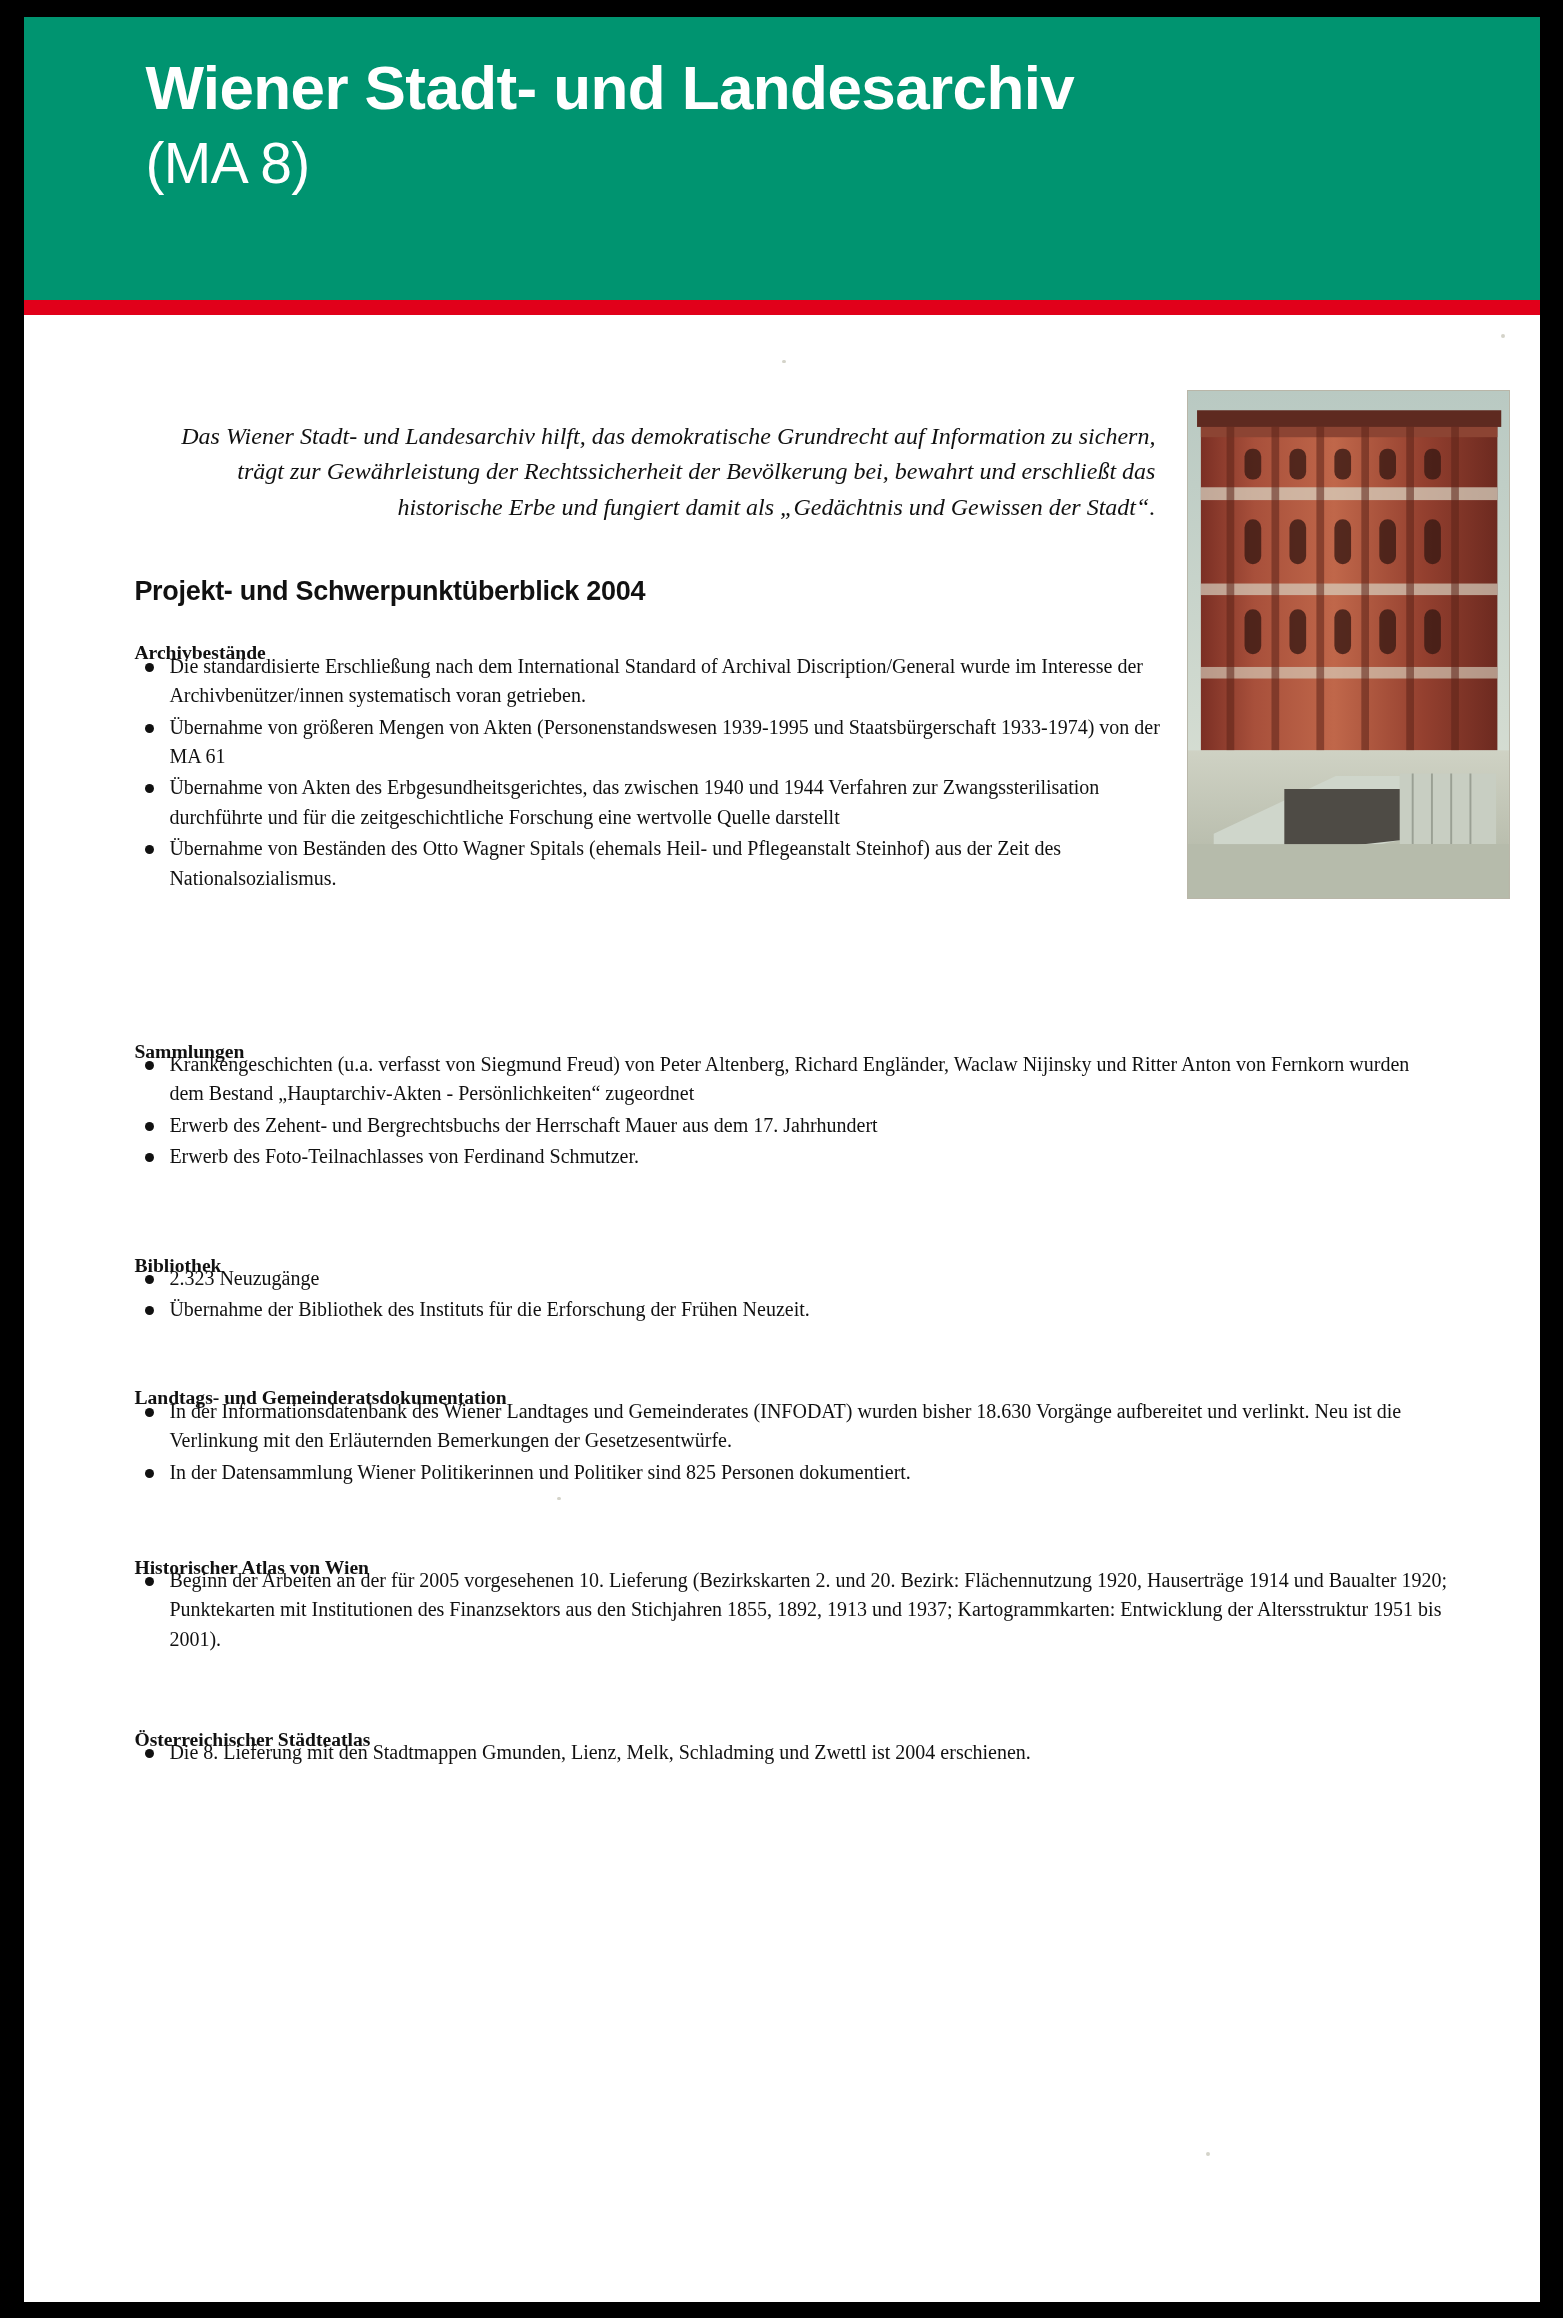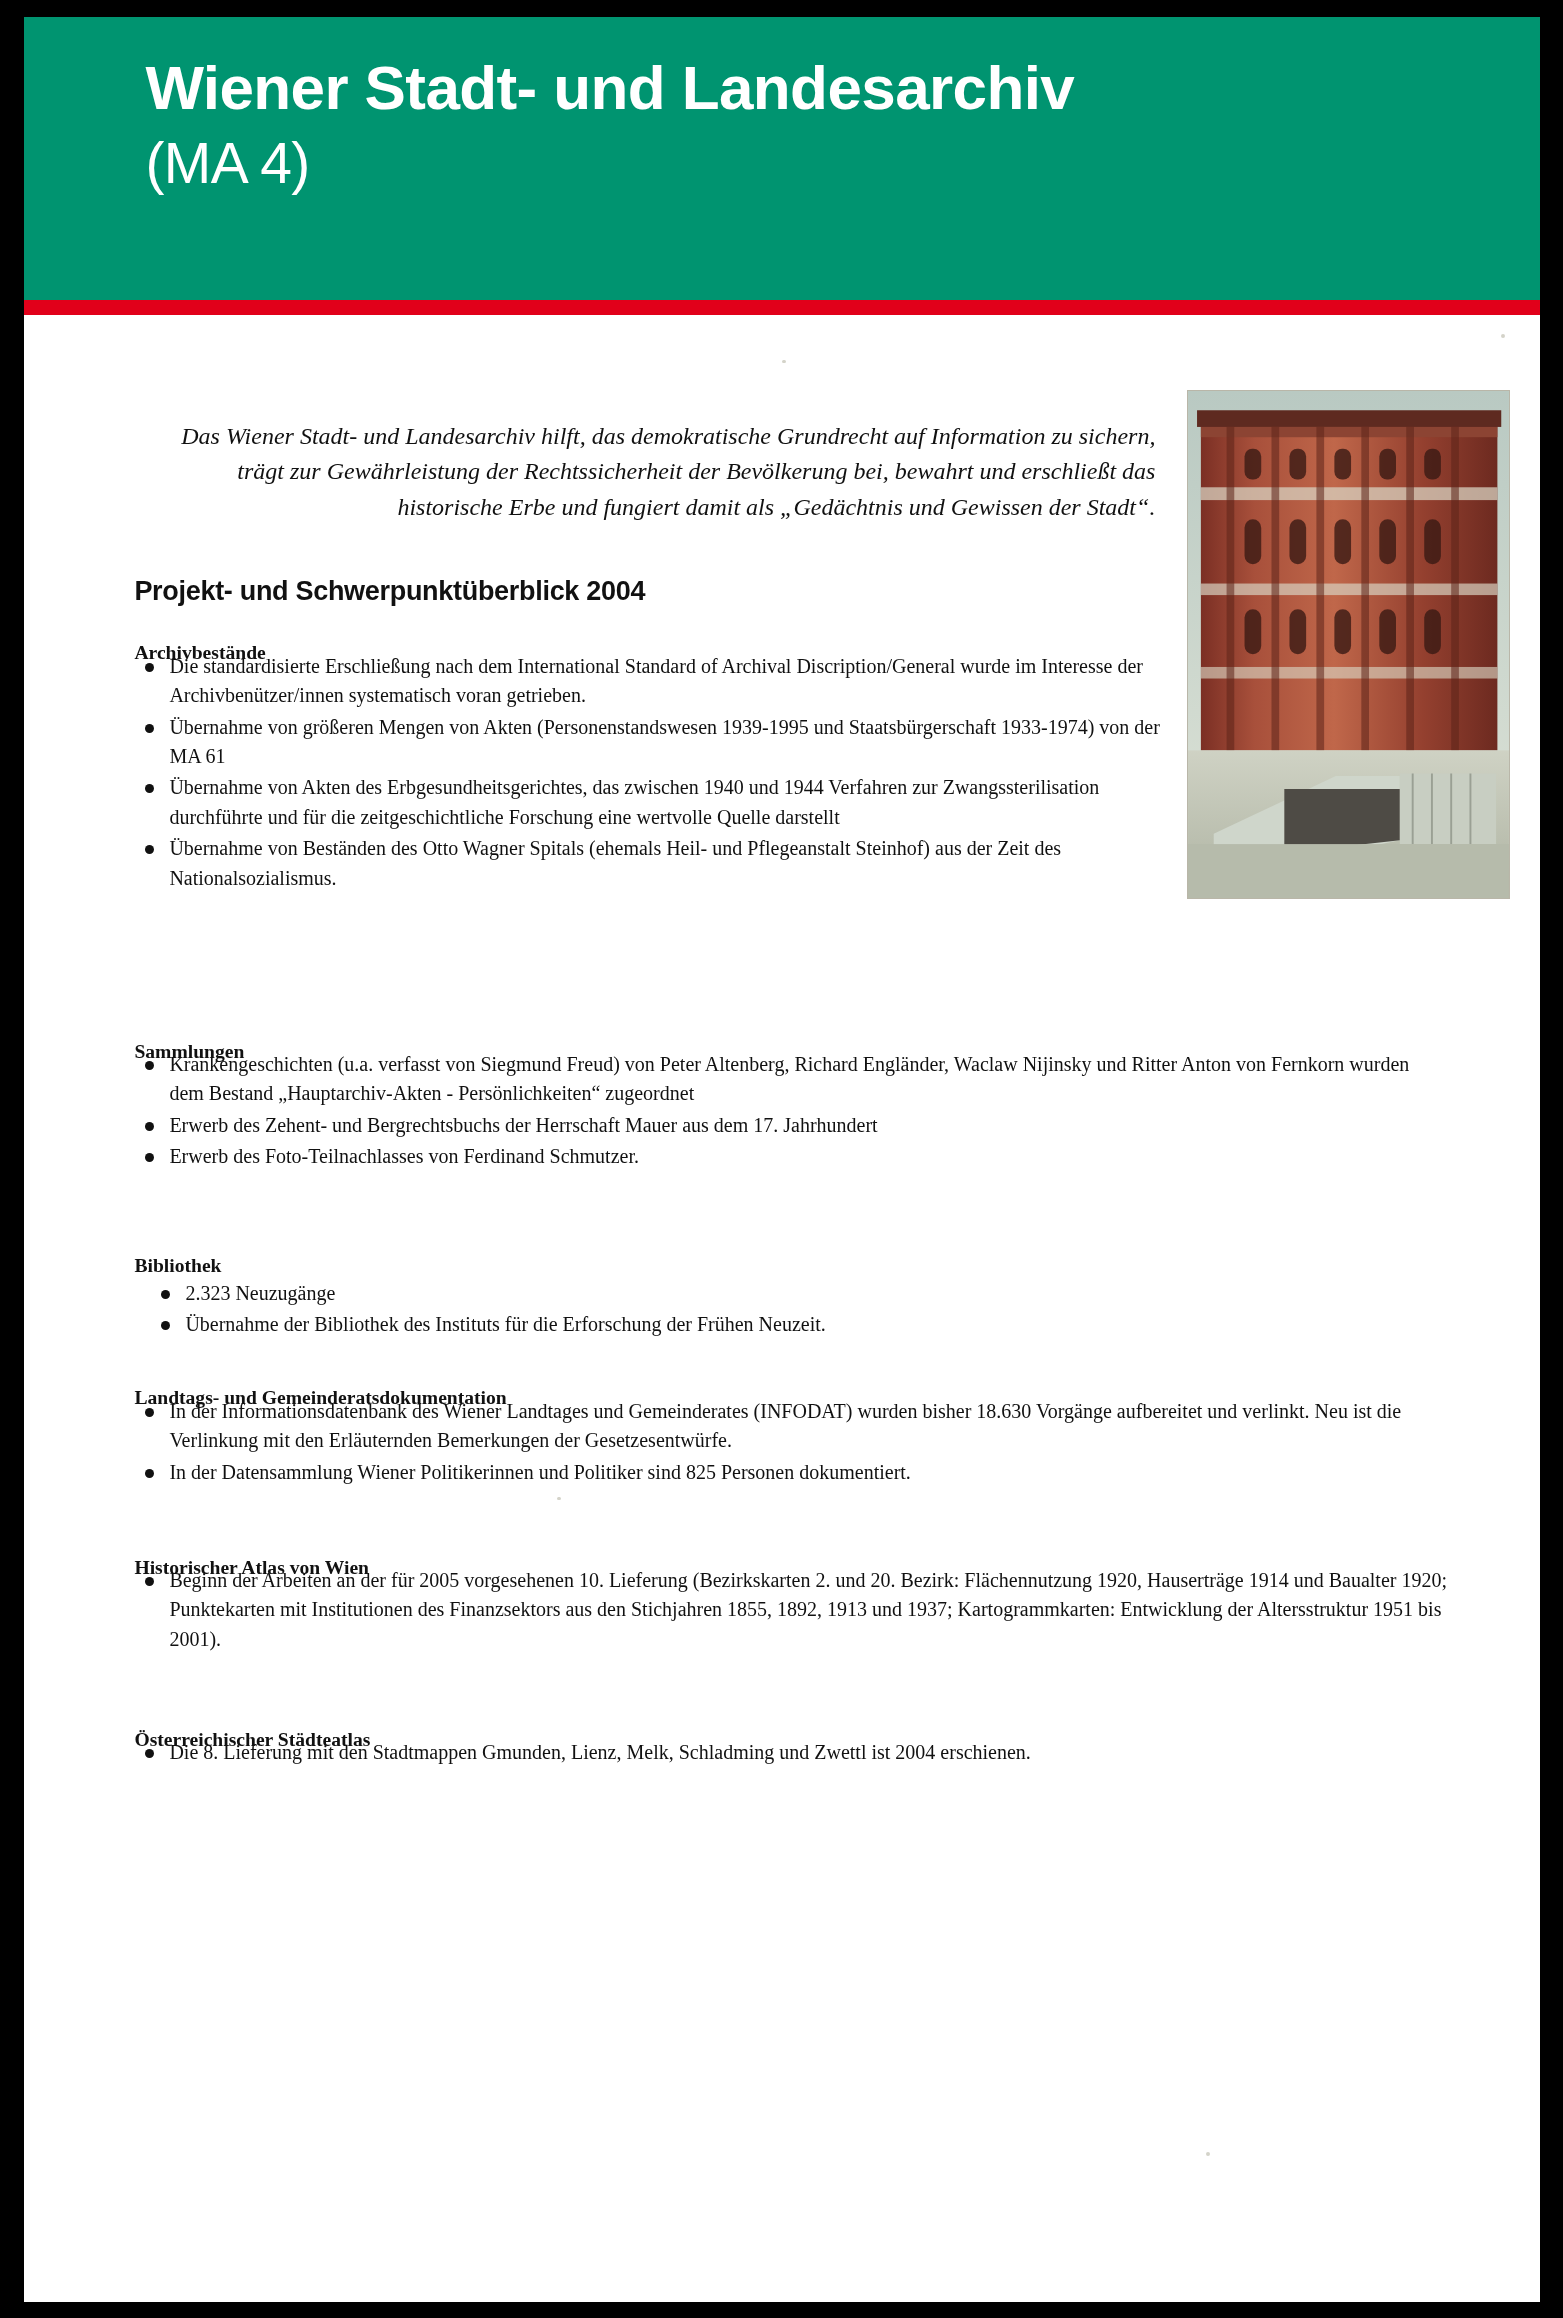--- a/index.html
+++ b/index.html
@@ -149,21 +149,21 @@
   }
 </style>
 </head>
 <body>
 
 <div class="page">
 
   <div class="header-band">
     <div class="header-title">
       <span class="line1">Wiener Stadt- und Landesarchiv</span>
-      <span class="line2">(MA 4)</span>
+      <span class="line2">(MA 8)</span>
     </div>
   </div>
   <div class="red-rule"></div>
 
   <div class="content">
 
     <p class="intro">Das Wiener Stadt- und Landesarchiv hilft, das demokratische Grundrecht auf Information zu sichern, trägt zur Gewährleistung der Rechtssicherheit der Bevölkerung bei, bewahrt und erschließt das historische Erbe und fungiert damit als „Gedächtnis und Gewissen der Stadt“.</p>
 
     <div class="photo">
       <svg width="321" height="507" viewBox="0 0 500 790">
@@ -248,21 +248,21 @@
     </ul>
 
     <h3 class="subhead" style="top:707px;">Sammlungen</h3>
     <ul class="bullets" style="left:110px; top:735px; width:1304px;">
       <li>Krankengeschichten (u.a. verfasst von Siegmund Freud) von Peter Altenberg, Richard Engländer, Waclaw Nijinsky und Ritter Anton von Fernkorn wurden dem Bestand „Hauptarchiv-Akten - Persönlichkeiten“ zugeordnet</li>
       <li>Erwerb des Zehent- und Bergrechtsbuchs der Herrschaft Mauer aus dem 17. Jahrhundert</li>
       <li>Erwerb des Foto-Teilnachlasses von Ferdinand Schmutzer.</li>
     </ul>
 
     <h3 class="subhead" style="top:921px;">Bibliothek</h3>
-    <ul class="bullets" style="left:126px; top:949px; width:1304px;margin-top:15px;">
+    <ul class="bullets" style="left:110px; top:949px; width:1304px;">
       <li>2.323 Neuzugänge</li>
       <li>Übernahme der Bibliothek des Instituts für die Erforschung der Frühen Neuzeit.</li>
     </ul>
 
     <h3 class="subhead" style="top:1053px;">Landtags- und Gemeinderatsdokumentation</h3>
     <ul class="bullets" style="left:110px; top:1082px; width:1317px;">
       <li>In der Informationsdatenbank des Wiener Landtages und Gemeinderates (INFODAT) wurden bisher 18.630 Vorgänge aufbereitet und verlinkt. Neu ist die Verlinkung mit den Erläuternden Bemerkungen der Gesetzesentwürfe.</li>
       <li>In der Datensammlung Wiener Politikerinnen und Politiker sind 825 Personen dokumentiert.</li>
     </ul>
 

